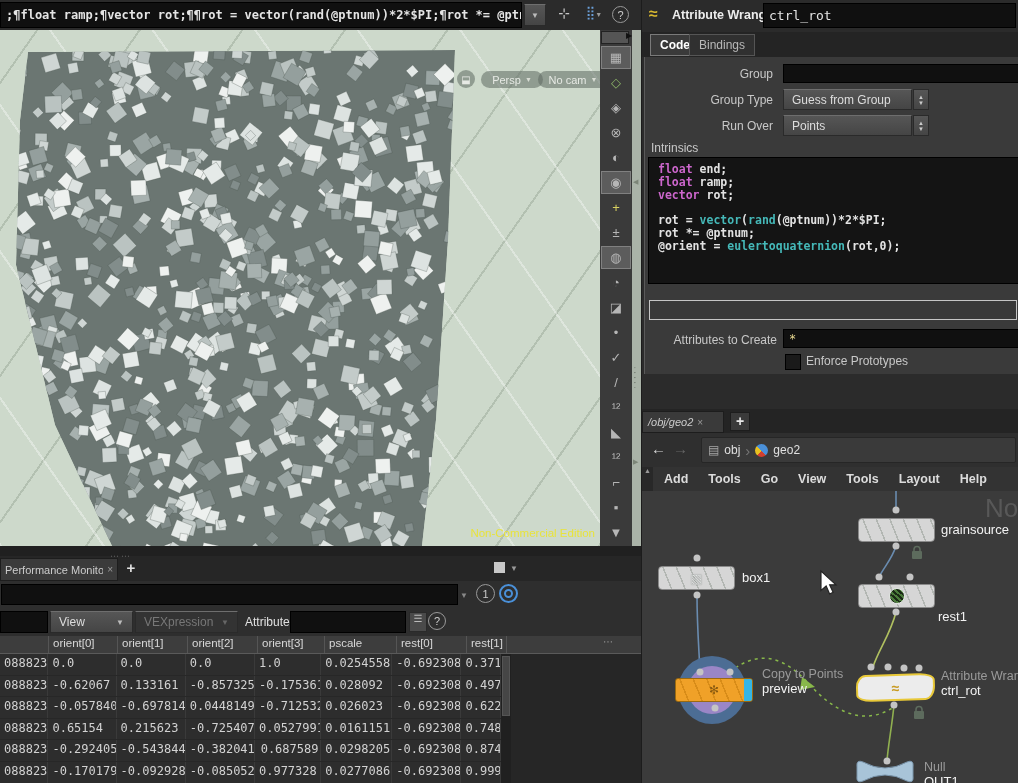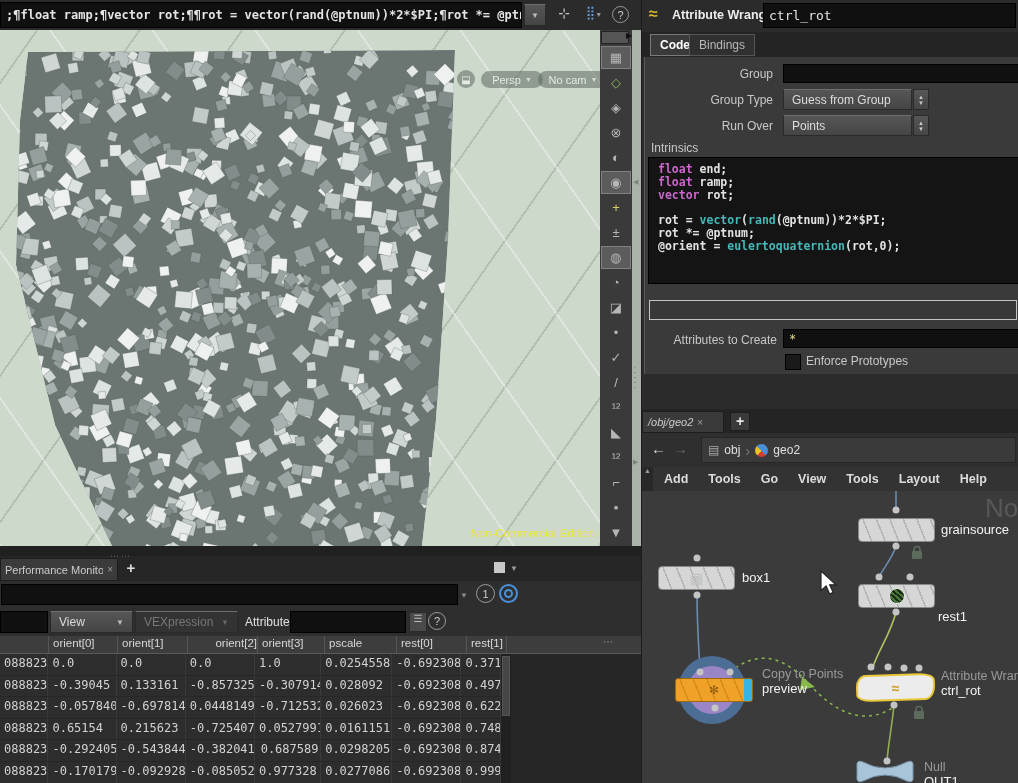--- a/index.html
+++ b/index.html
@@ -1110,45 +1110,45 @@
       <div class="abs circle-btn" style="left:428px;top:4px;width:18px;height:18px;font-size:11px;">
         <span>?</span>
       </div>
     </div>
 
     <div class="abs" style="left:0;top:80px;width:641px;height:147px;background:#262626;overflow:hidden;">
       <div id="tbl-header" style="display:flex;background:#3d3d3d;border-bottom:1px solid #5a5a5a;width:641px;">
           <div class="hdr-cell" style="width: 49px;"></div>
           <div class="hdr-cell" style="width: 69px;">orient[0]</div>
           <div class="hdr-cell" style="width: 70px;">orient[1]</div>
-          <div class="hdr-cell" style="width: 70px; text-align: right;">orient[2]</div>
+          <div class="hdr-cell" style="width: 70px;">orient[2]</div>
           <div class="hdr-cell" style="width: 67px;">orient[3]</div>
           <div class="hdr-cell" style="width: 72px;">pscale</div>
           <div class="hdr-cell" style="width: 70px;">rest[0]</div>
           <div class="hdr-cell" style="width: 40px;">rest[1]</div>
           <div class="hdr-cell" style="flex: 1 1 0%; border-right: none;"></div>
         </div>
       <div class="abs" style="left:603px;top:0px;color:#999;font-size:10px;"><span>⋯</span></div>
       <div id="tbl-body" style="width:501px;">
           <div class="tbl-row">
             <div class="tbl-cell" style="width: 49px;">0888231</div>
             <div class="tbl-cell" style="width: 69px;">0.0</div>
             <div class="tbl-cell" style="width: 70px;">0.0</div>
             <div class="tbl-cell" style="width: 70px;">0.0</div>
             <div class="tbl-cell" style="width: 67px;">1.0</div>
             <div class="tbl-cell" style="width: 72px;">0.0254558</div>
             <div class="tbl-cell" style="width: 70px;">-0.692308</div>
             <div class="tbl-cell" style="width: 40px;">0.3717</div>
           </div>
           <div class="tbl-row">
             <div class="tbl-cell" style="width: 49px;">0888231</div>
-            <div class="tbl-cell" style="width: 69px;">-0.39045</div>
+            <div class="tbl-cell" style="width: 69px;">-0.62067</div>
             <div class="tbl-cell" style="width: 70px;">0.133161</div>
             <div class="tbl-cell" style="width: 70px;">-0.857325</div>
-            <div class="tbl-cell" style="width: 67px;">-0.307914</div>
+            <div class="tbl-cell" style="width: 67px;">-0.175361</div>
             <div class="tbl-cell" style="width: 72px;">0.028092</div>
             <div class="tbl-cell" style="width: 70px;">-0.692308</div>
             <div class="tbl-cell" style="width: 40px;">0.4973</div>
           </div>
           <div class="tbl-row">
             <div class="tbl-cell" style="width: 49px;">0888231</div>
             <div class="tbl-cell" style="width: 69px;">-0.0578402</div>
             <div class="tbl-cell" style="width: 70px;">-0.697814</div>
             <div class="tbl-cell" style="width: 70px;">0.0448149</div>
             <div class="tbl-cell" style="width: 67px;">-0.712532</div>

